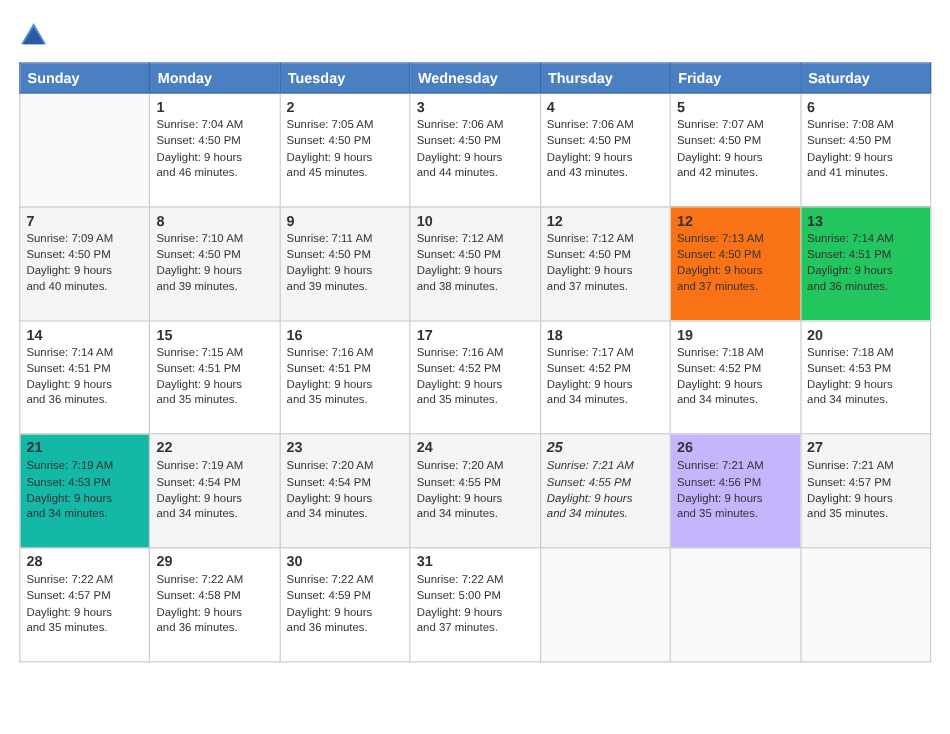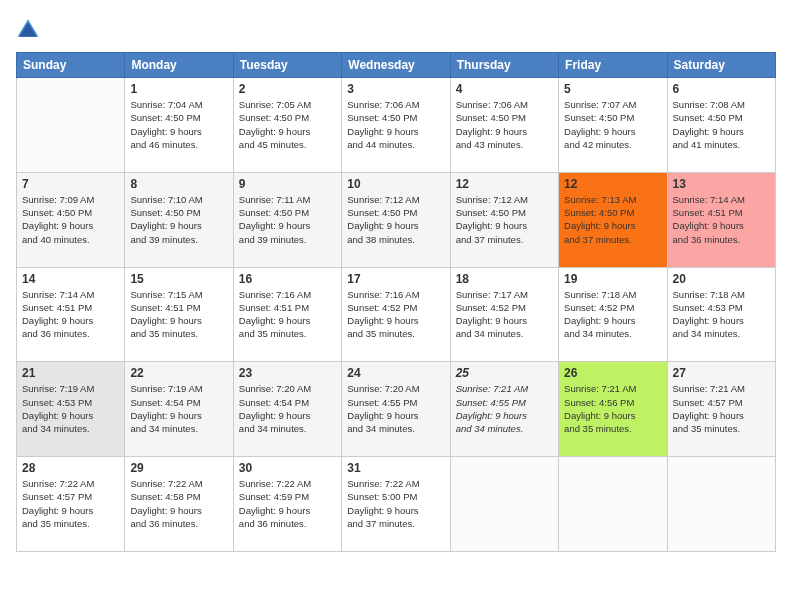--- a/index.html
+++ b/index.html
@@ -216,21 +216,21 @@
 Daylight: 9 hours
 and 37 minutes.</div>
           </td>
           <td style="background: #f97316;">
             <div class="day-number">12</div>
             <div class="day-info" style="white-space: pre-line;">Sunrise: 7:13 AM
 Sunset: 4:50 PM
 Daylight: 9 hours
 and 37 minutes.</div>
           </td>
-          <td style="background: #fca5a5;">
+          <td style="background: #22c55e;">
             <div class="day-number">13</div>
             <div class="day-info" style="white-space: pre-line;">Sunrise: 7:14 AM
 Sunset: 4:51 PM
 Daylight: 9 hours
 and 36 minutes.</div>
           </td>
         </tr>
         <tr>
           <td>
             <div class="day-number">14</div>
@@ -276,21 +276,21 @@
           </td>
           <td>
             <div class="day-number">20</div>
             <div class="day-info" style="white-space: pre-line;">Sunrise: 7:18 AM
 Sunset: 4:53 PM
 Daylight: 9 hours
 and 34 minutes.</div>
           </td>
         </tr>
         <tr>
-          <td style="background: #e5e5e5;">
+          <td style="background: #14b8a6;">
             <div class="day-number">21</div>
             <div class="day-info" style="white-space: pre-line;">Sunrise: 7:19 AM
 Sunset: 4:53 PM
 Daylight: 9 hours
 and 34 minutes.</div>
           </td>
           <td style="background: rgb(245, 245, 245);">
             <div class="day-number">22</div>
             <div class="day-info" style="white-space: pre-line;">Sunrise: 7:19 AM
 Sunset: 4:54 PM
@@ -311,21 +311,21 @@
 Daylight: 9 hours
 and 34 minutes.</div>
           </td>
           <td style="background: rgb(245, 245, 245); font-style: italic;">
             <div class="day-number">25</div>
             <div class="day-info" style="white-space: pre-line;">Sunrise: 7:21 AM
 Sunset: 4:55 PM
 Daylight: 9 hours
 and 34 minutes.</div>
           </td>
-          <td style="background: #bef264;">
+          <td style="background: #c4b5fd;">
             <div class="day-number">26</div>
             <div class="day-info" style="white-space: pre-line;">Sunrise: 7:21 AM
 Sunset: 4:56 PM
 Daylight: 9 hours
 and 35 minutes.</div>
           </td>
           <td style="background: rgb(245, 245, 245);">
             <div class="day-number">27</div>
             <div class="day-info" style="white-space: pre-line;">Sunrise: 7:21 AM
 Sunset: 4:57 PM

